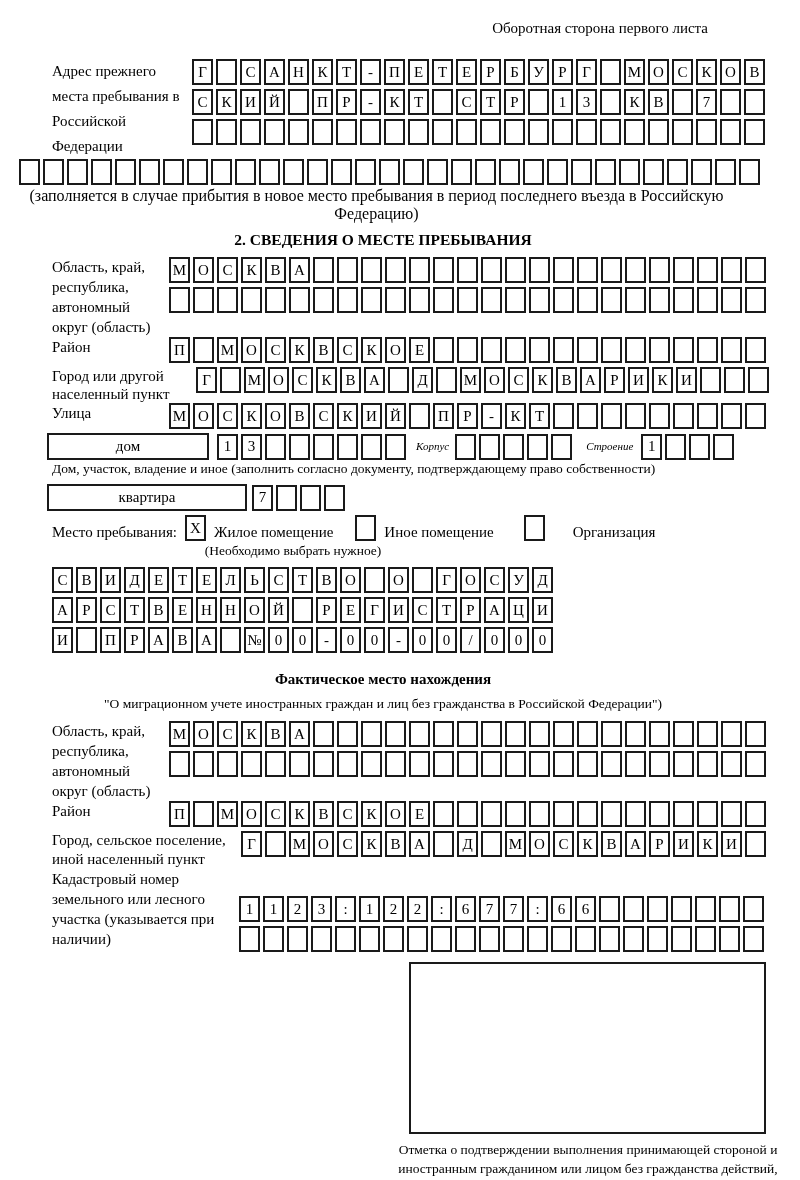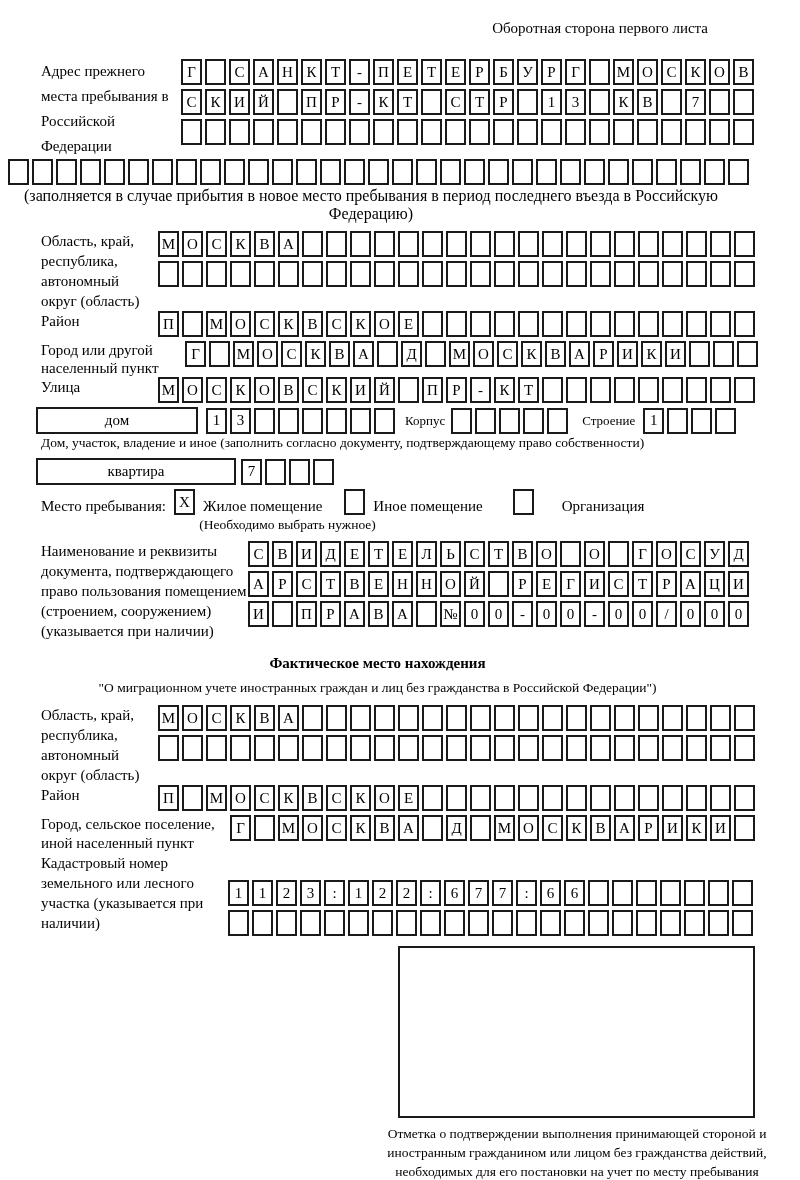--- a/index.html
+++ b/index.html
@@ -1,18 +1,18 @@
 <!DOCTYPE html>
 <html><head>
 <meta charset="utf-8">
 <style>
   * { box-sizing: border-box; }
   html,body { margin:0; padding:0; background:#fff; }
   body { width:800px; height:1180px; font-family:"Liberation Serif", serif; color:#000; overflow:hidden; }
-  .page { width:748px; height:1180px; padding:10px 34px 0 41px; position:relative; }
+  .page { width:748px; height:1180px; padding:10px 34px 0 52px; position:relative; }
 
   .header-note { text-align:right; font-size:15px; margin:10px 6px 0 0; }
 
   .boxrow { display:flex; gap:3px; margin-bottom:4px; }
   .cell {
     width:21px; height:26px; flex:none;
     border:2px solid #1a1a1a;
     display:flex; align-items:center; justify-content:center;
     font-size:15px; line-height:1;
   }
@@ -33,21 +33,21 @@
   .lbl-185 { width:189px; line-height:19px; }
   .lbl-187 { width:187px; }
   .lbl-207 { width:207px; }
 
   .widebox {
     border:2px solid #1a1a1a; height:27px; flex:none;
     display:flex; align-items:center; justify-content:center; font-size:15px;
   }
   .widebox.dom { width:162px; margin-left:-5px; margin-right:8px; }
   .widebox.kvartira { width:200px; margin-left:-5px; margin-right:5px; }
-  .inline-lbl { font-size:13px; line-height:27px; flex:none; }
+  .inline-lbl { font-size:11px; line-height:27px; flex:none;font-style:italic; }
   .smallcap { font-size:13.5px; margin:1px 0 7px 0; }
 
   .residence { display:flex; align-items:flex-end; margin-top:4px; }
   .residence .cell { margin:0 8px; }
   .residence .opt-label { font-size:15px; }
   .choose-note { text-align:center; font-size:13.5px; margin:2px 0 8px -180px; }
 
   .doc-section { margin-top:2px; }
 
   .fact-title { text-align:center; font-weight:bold; font-size:15px; margin:14px 0 6px 0; }
@@ -184,20 +184,21 @@
         <div class="cell"></div>
         <div class="cell"></div>
         <div class="cell"></div>
         <div class="cell"></div>
         <div class="cell"></div>
         <div class="cell"></div>
       </div>
     <div class="caption">(заполняется в случае прибытия в новое место пребывания в период последнего въезда в Российскую Федерацию)</div>
   </div>
 
+  <div class="sec2-title">2. СВЕДЕНИЯ О МЕСТЕ ПРЕБЫВАНИЯ</div>
 
   <div class="field">
     <div class="label lbl-117">Область, край, республика, автономный округ (область)</div>
     <div>
       <div class="boxrow">
           <div class="cell">М</div>
           <div class="cell">О</div>
           <div class="cell">С</div>
           <div class="cell">К</div>
           <div class="cell">В</div>
@@ -389,21 +390,20 @@
     <span class="cell">X</span>
     <span class="opt-label">Жилое помещение</span>
     <span class="cell" style="margin-left:22px;"></span>
     <span class="opt-label">Иное помещение</span>
     <span class="cell" style="margin-left:30px;margin-right:28px;"></span>
     <span class="opt-label">Организация</span>
   </div>
   <div class="choose-note">(Необходимо выбрать нужное)</div>
 
   <div class="field doc-section">
-    <div class="label lbl-207">Наименование и реквизиты документа, подтверждающего право пользования помещением (строением, сооружением) (указывается при наличии)</div>
     <div>
       <div class="boxrow">
           <div class="cell">С</div>
           <div class="cell">В</div>
           <div class="cell">И</div>
           <div class="cell">Д</div>
           <div class="cell">Е</div>
           <div class="cell">Т</div>
           <div class="cell">Е</div>
           <div class="cell">Л</div>

